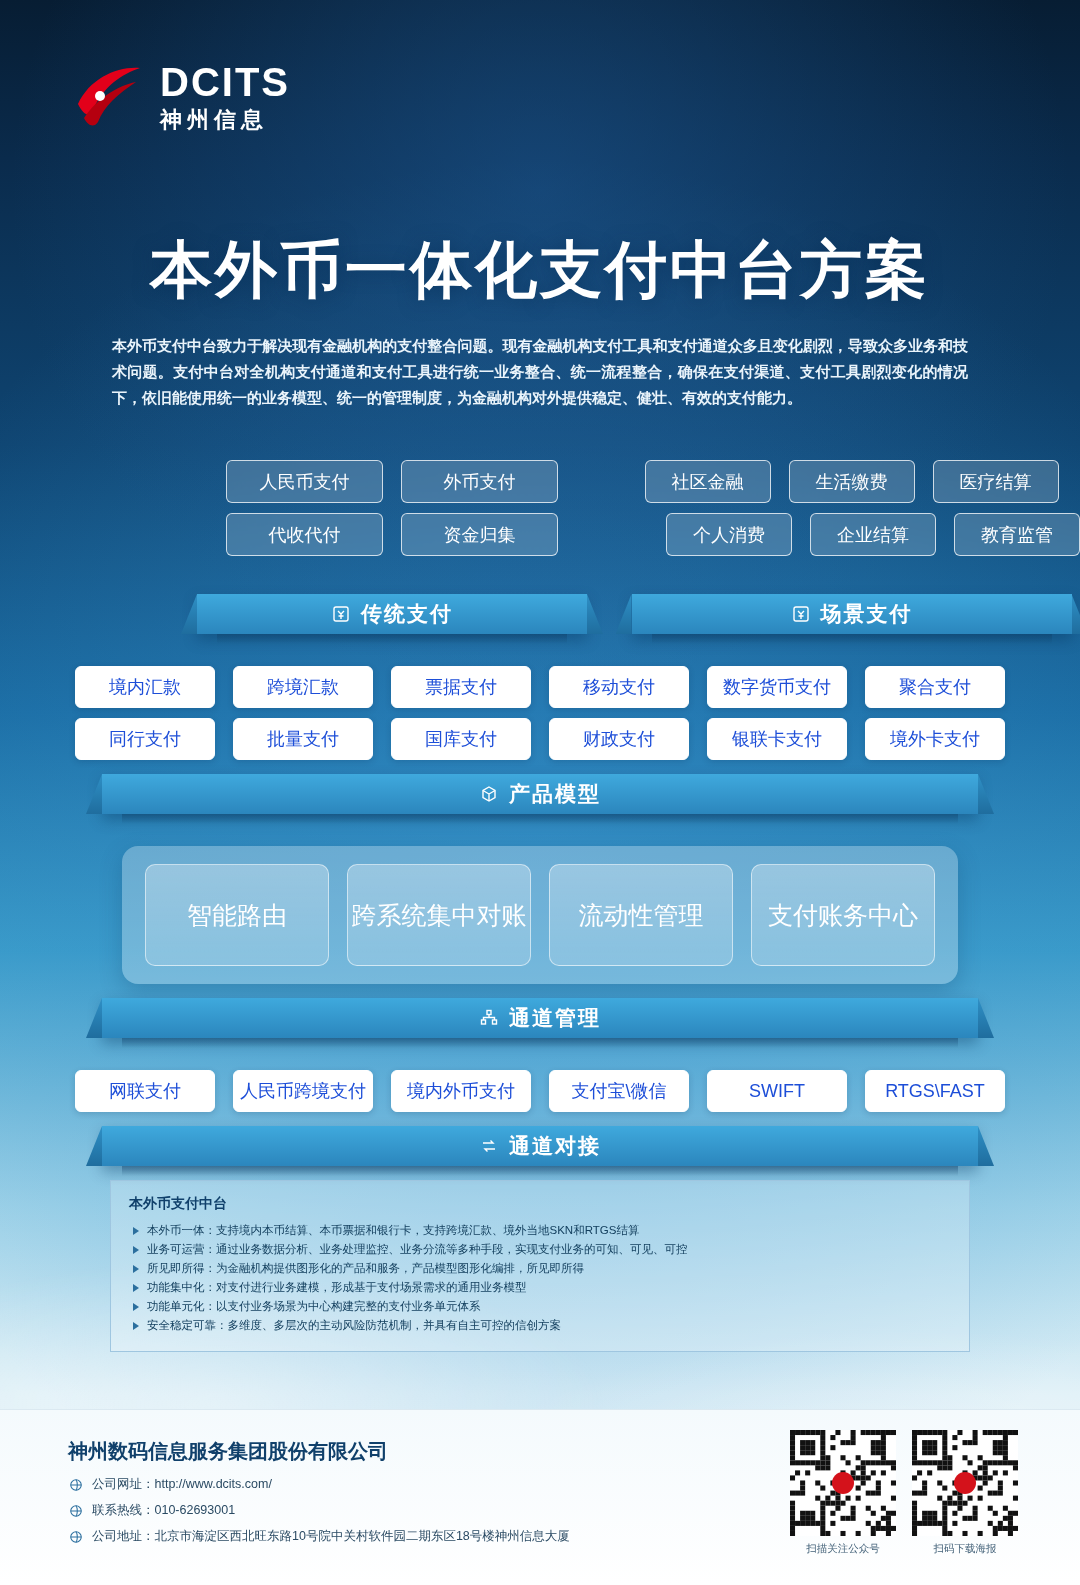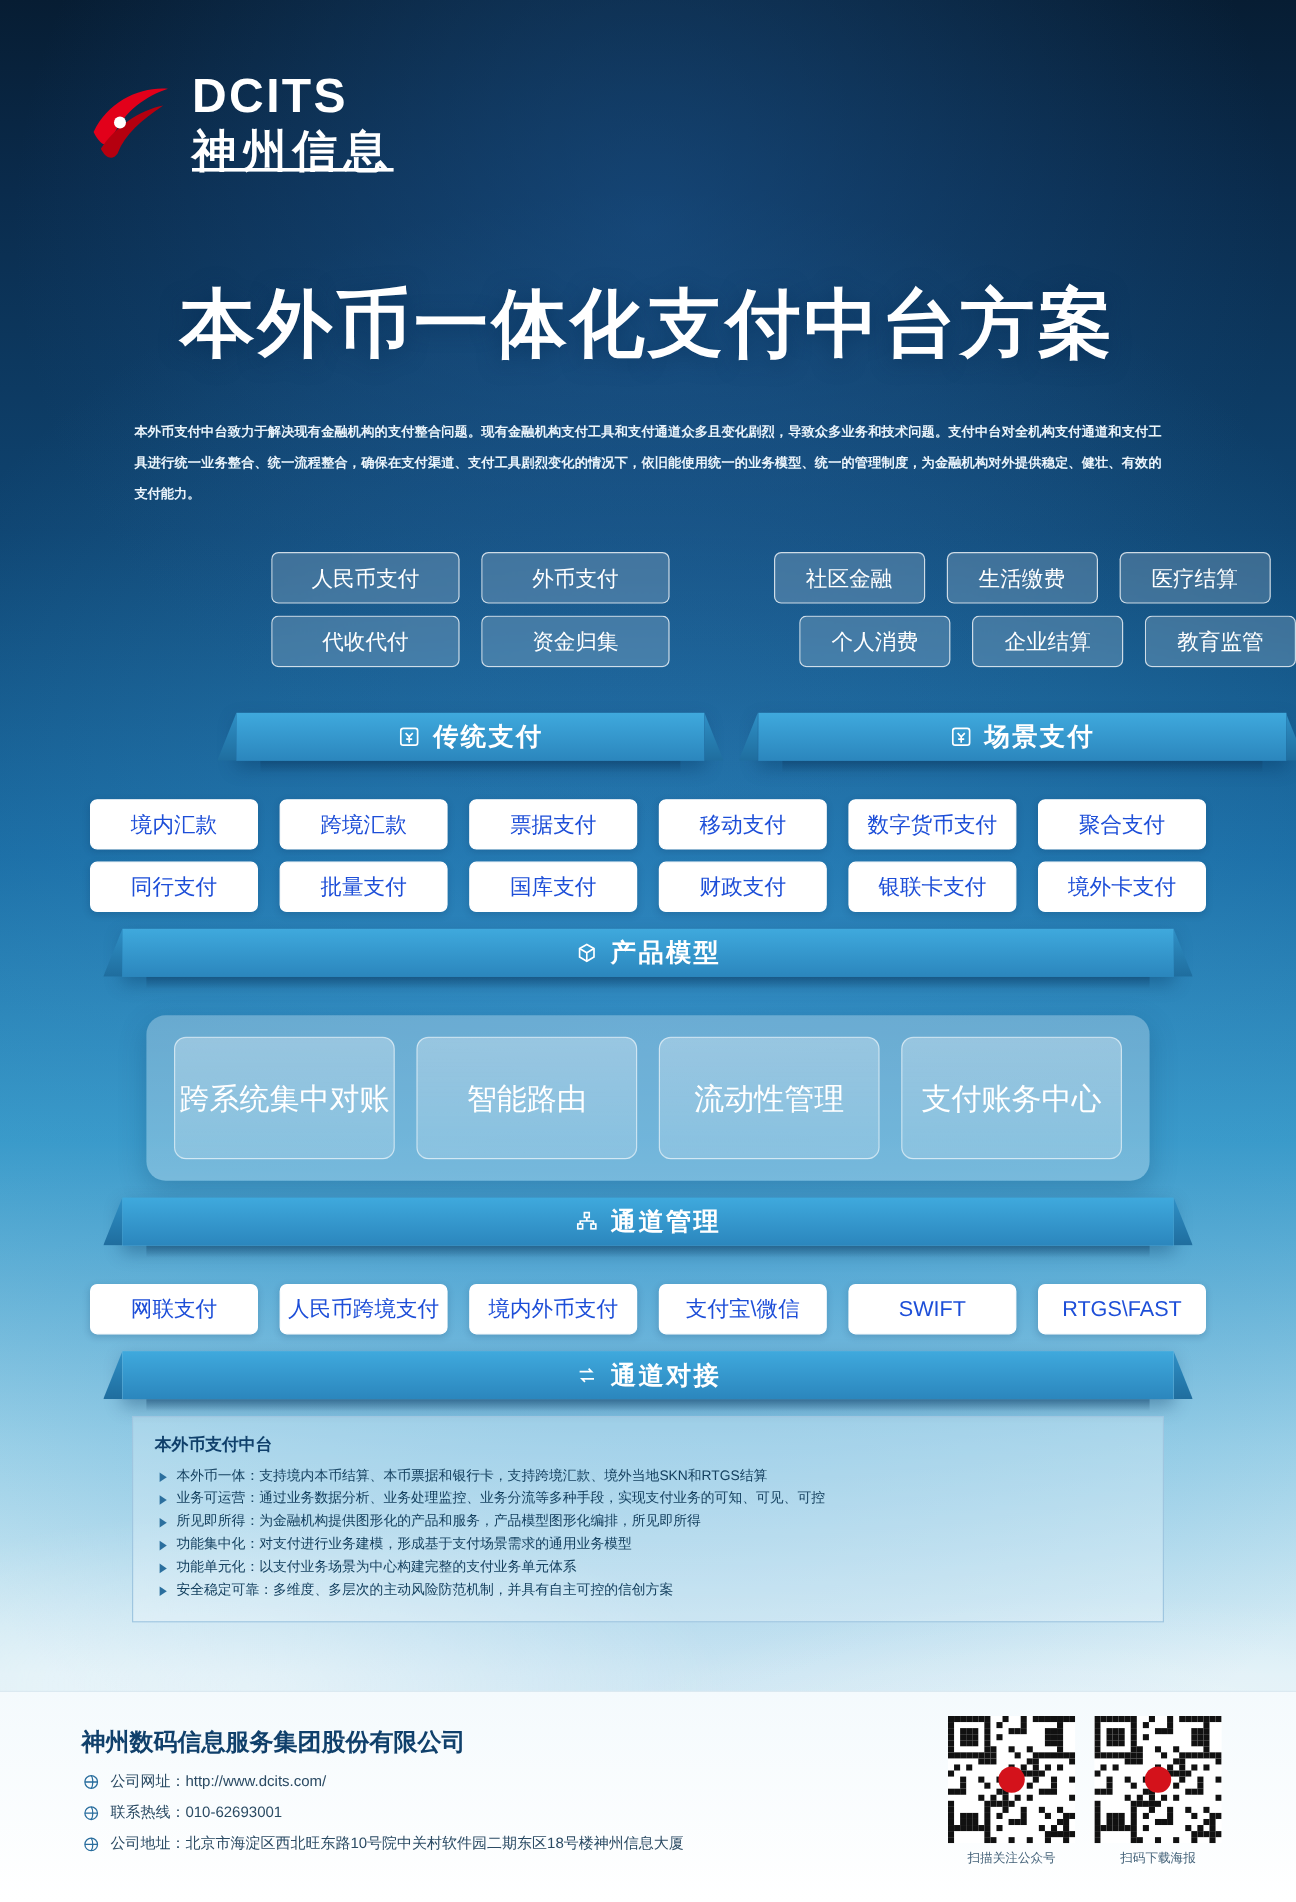--- a/index.html
+++ b/index.html
@@ -22,30 +22,30 @@
     background:
       radial-gradient(ellipse 60% 40% at 20% 70%, rgba(255,255,255,0.35) 0%, rgba(255,255,255,0) 60%),
       radial-gradient(ellipse 70% 50% at 85% 90%, rgba(255,255,255,0.5) 0%, rgba(255,255,255,0) 65%);
     pointer-events:none;
   }
   
   .logo-wrap{position:absolute;left:70px;top:60px;display:flex;align-items:center;gap:14px;}
   .logo-mark{width:76px;height:72px;position:relative;}
   .logo-text{display:flex;flex-direction:column;line-height:1;}
   .logo-en{color:#fff;font-size:40px;font-weight:bold;letter-spacing:2px;}
-  .logo-cn{color:#fff;font-size:37px;font-weight:bold;letter-spacing:5px;margin-top:7px;text-decoration:underline;}
+  .logo-cn{color:#fff;font-size:22px;font-weight:bold;letter-spacing:5px;margin-top:7px;}
 
   .title{
     position:absolute;left:0;right:0;top:228px;text-align:center;
     color:#fff;font-size:62px;font-weight:bold;letter-spacing:3px;
     text-shadow:0 2px 18px rgba(0,40,80,.5);
   }
   .intro{
-    position:absolute;left:112px;width:856px;top:347px;
-    color:#eaf4fb;font-size:11px;line-height:26px;text-align:justify;font-weight:bold;
+    position:absolute;left:112px;width:856px;top:333px;
+    color:#eaf4fb;font-size:15px;line-height:26px;text-align:justify;font-weight:bold;
   }
 
   
   .layers{position:absolute;left:0;right:0;top:460px;}
 
   .row{display:flex;gap:18px;justify-content:center;}
 
   .chip{
     border:1px solid rgba(255,255,255,.75);
     border-radius:6px;
@@ -241,22 +241,22 @@
                 <path d="M10 10l6-3.5M10 10v7M10 10L4 6.5"></path>
               </svg>
             </span>
             <span>产品模型</span>
           </div>
           <div class="bar-shadow" style="width: 836px;"></div>
         </div>
       </div>
       <div style="margin-bottom: 22px;">
         <div class="bigwrap" style="width: 800px;">
+          <div class="bigcard">智能路由</div>
           <div class="bigcard">跨系统集中对账</div>
-          <div class="bigcard">智能路由</div>
           <div class="bigcard">流动性管理</div>
           <div class="bigcard">支付账务中心</div>
         </div>
         <div style="width: 876px; margin: 14px auto 0px;">
           <div class="bar">
             <span class="ico">
               <svg width="20" height="20" viewBox="0 0 20 20" fill="none" stroke="#fff" stroke-width="1.4">
                 <rect x="8" y="2.5" width="4" height="4"></rect>
                 <rect x="2.5" y="12" width="4" height="4"></rect>
                 <rect x="13.5" y="12" width="4" height="4"></rect>

